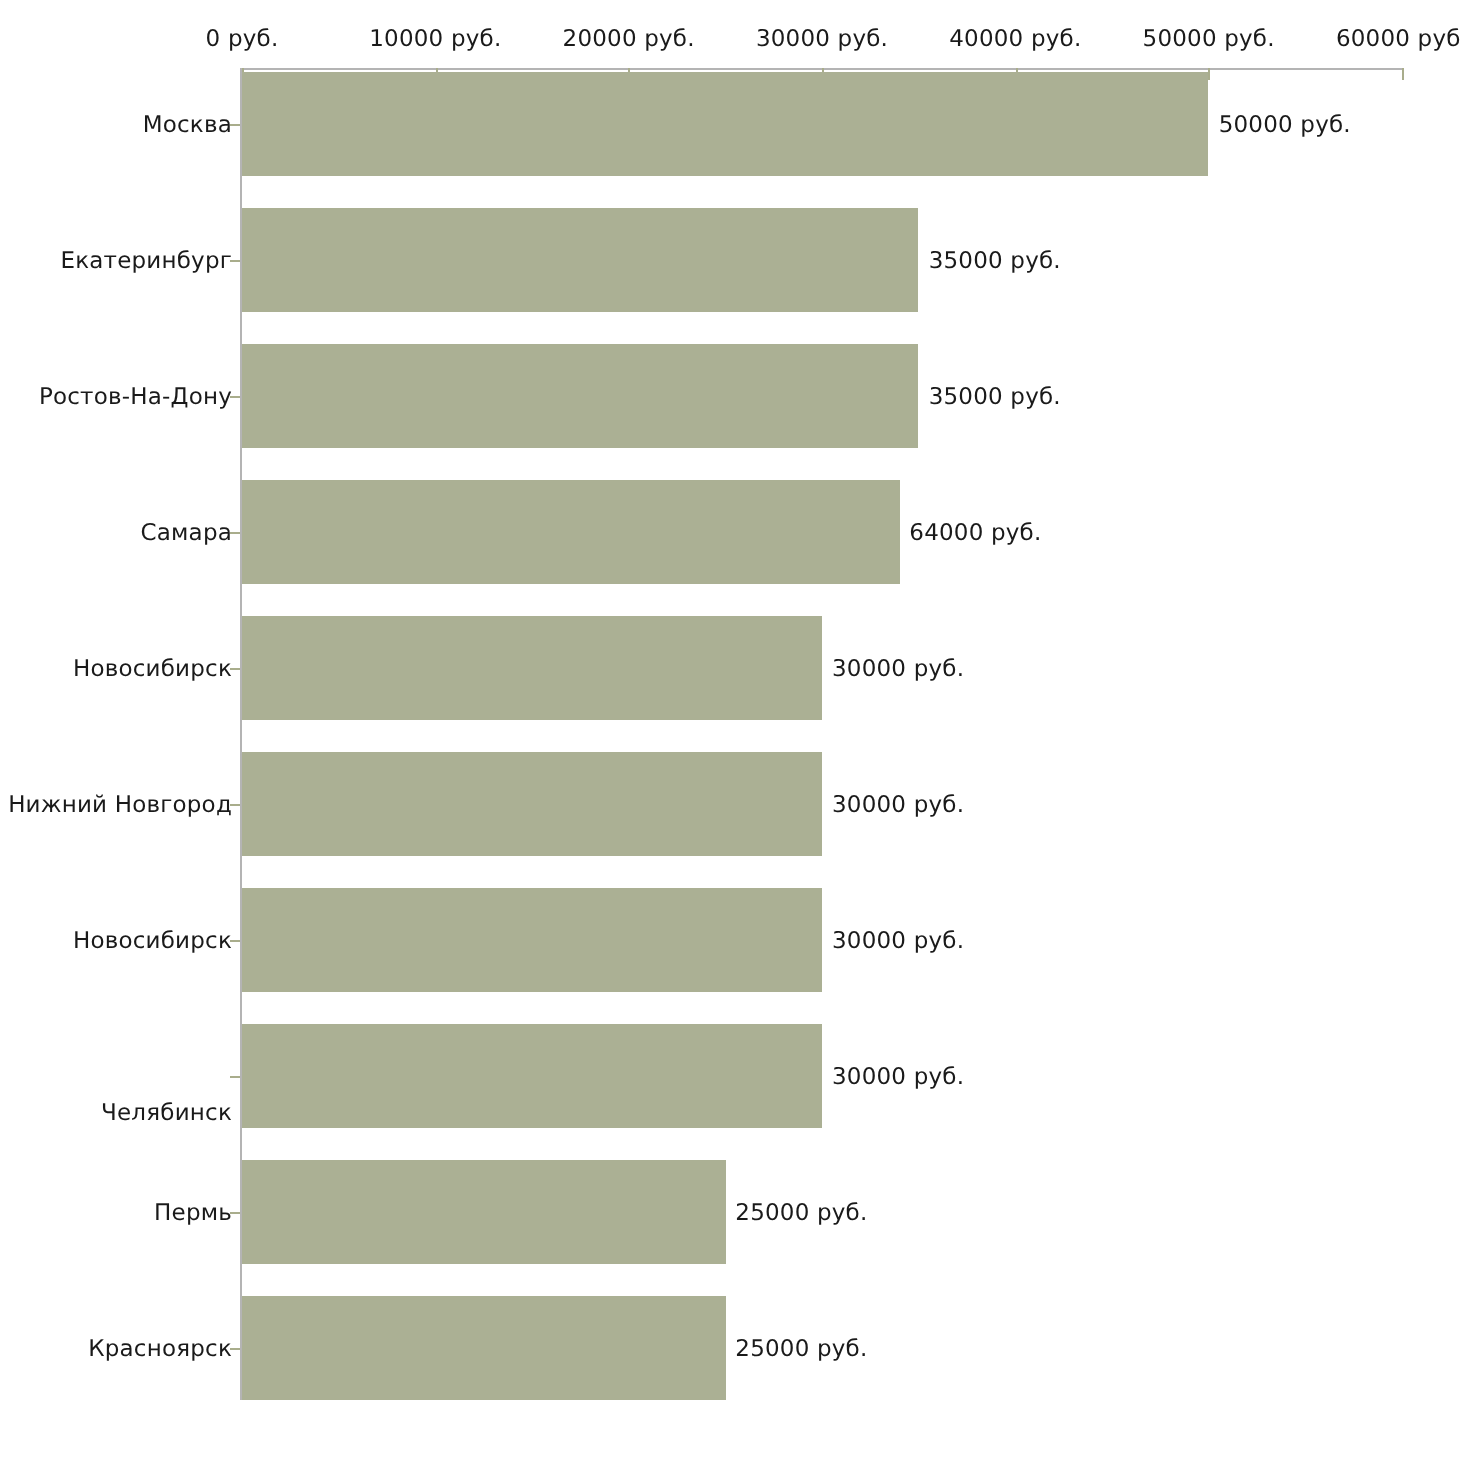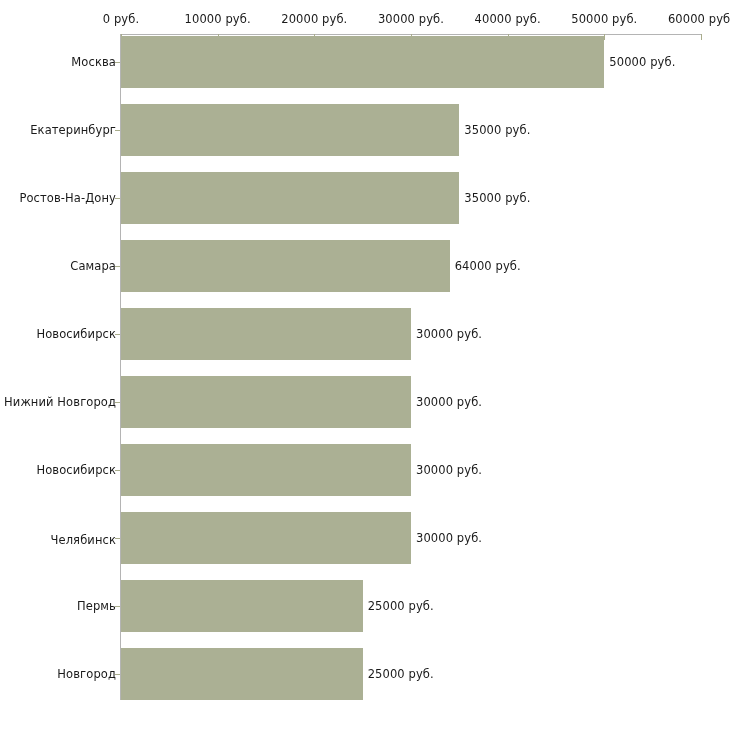--- a/index.html
+++ b/index.html
@@ -128,23 +128,23 @@
       <div class="y-tick" style="top: 674px;"></div>
     </div>
   <div id="y-labels-layer">
       <div class="y-tick-label" style="top: 62px;">Москва</div>
       <div class="y-tick-label" style="top: 130px;">Екатеринбург</div>
       <div class="y-tick-label" style="top: 198px;">Ростов-На-Дону</div>
       <div class="y-tick-label" style="top: 266px;">Самара</div>
       <div class="y-tick-label" style="top: 334px;">Новосибирск</div>
       <div class="y-tick-label" style="top: 402px;">Нижний Новгород</div>
       <div class="y-tick-label" style="top: 470px;">Новосибирск</div>
-      <div class="y-tick-label" style="top: 540px;">Челябинск</div>
+      <div class="y-tick-label" style="top: 556px;">Челябинск</div>
       <div class="y-tick-label" style="top: 606px;">Пермь</div>
-      <div class="y-tick-label" style="top: 674px;">Новгород</div>
+      <div class="y-tick-label" style="top: 674px;">Красноярск</div>
     </div>
 
   <div id="bars-layer">
       <div class="bar" title="Москва: 50000 руб." style="top: 36px; width: 483.333px; background: rgb(171, 176, 148);"></div>
       <div class="bar" title="Екатеринбург: 35000 руб." style="top: 104px; width: 338.333px; background: rgb(171, 176, 148);"></div>
       <div class="bar" title="Ростов-На-Дону: 35000 руб." style="top: 172px; width: 338.333px; background: rgb(171, 176, 148);"></div>
       <div class="bar" title="Самара: 34000 руб." style="top: 240px; width: 328.667px; background: rgb(171, 176, 148);"></div>
       <div class="bar" title="Красноярск: 30000 руб." style="top: 308px; width: 290px; background: rgb(171, 176, 148);"></div>
       <div class="bar" title="Нижний Новгород: 30000 руб." style="top: 376px; width: 290px; background: rgb(171, 176, 148);"></div>
       <div class="bar" title="Новосибирск: 30000 руб." style="top: 444px; width: 290px; background: rgb(171, 176, 148);"></div>

